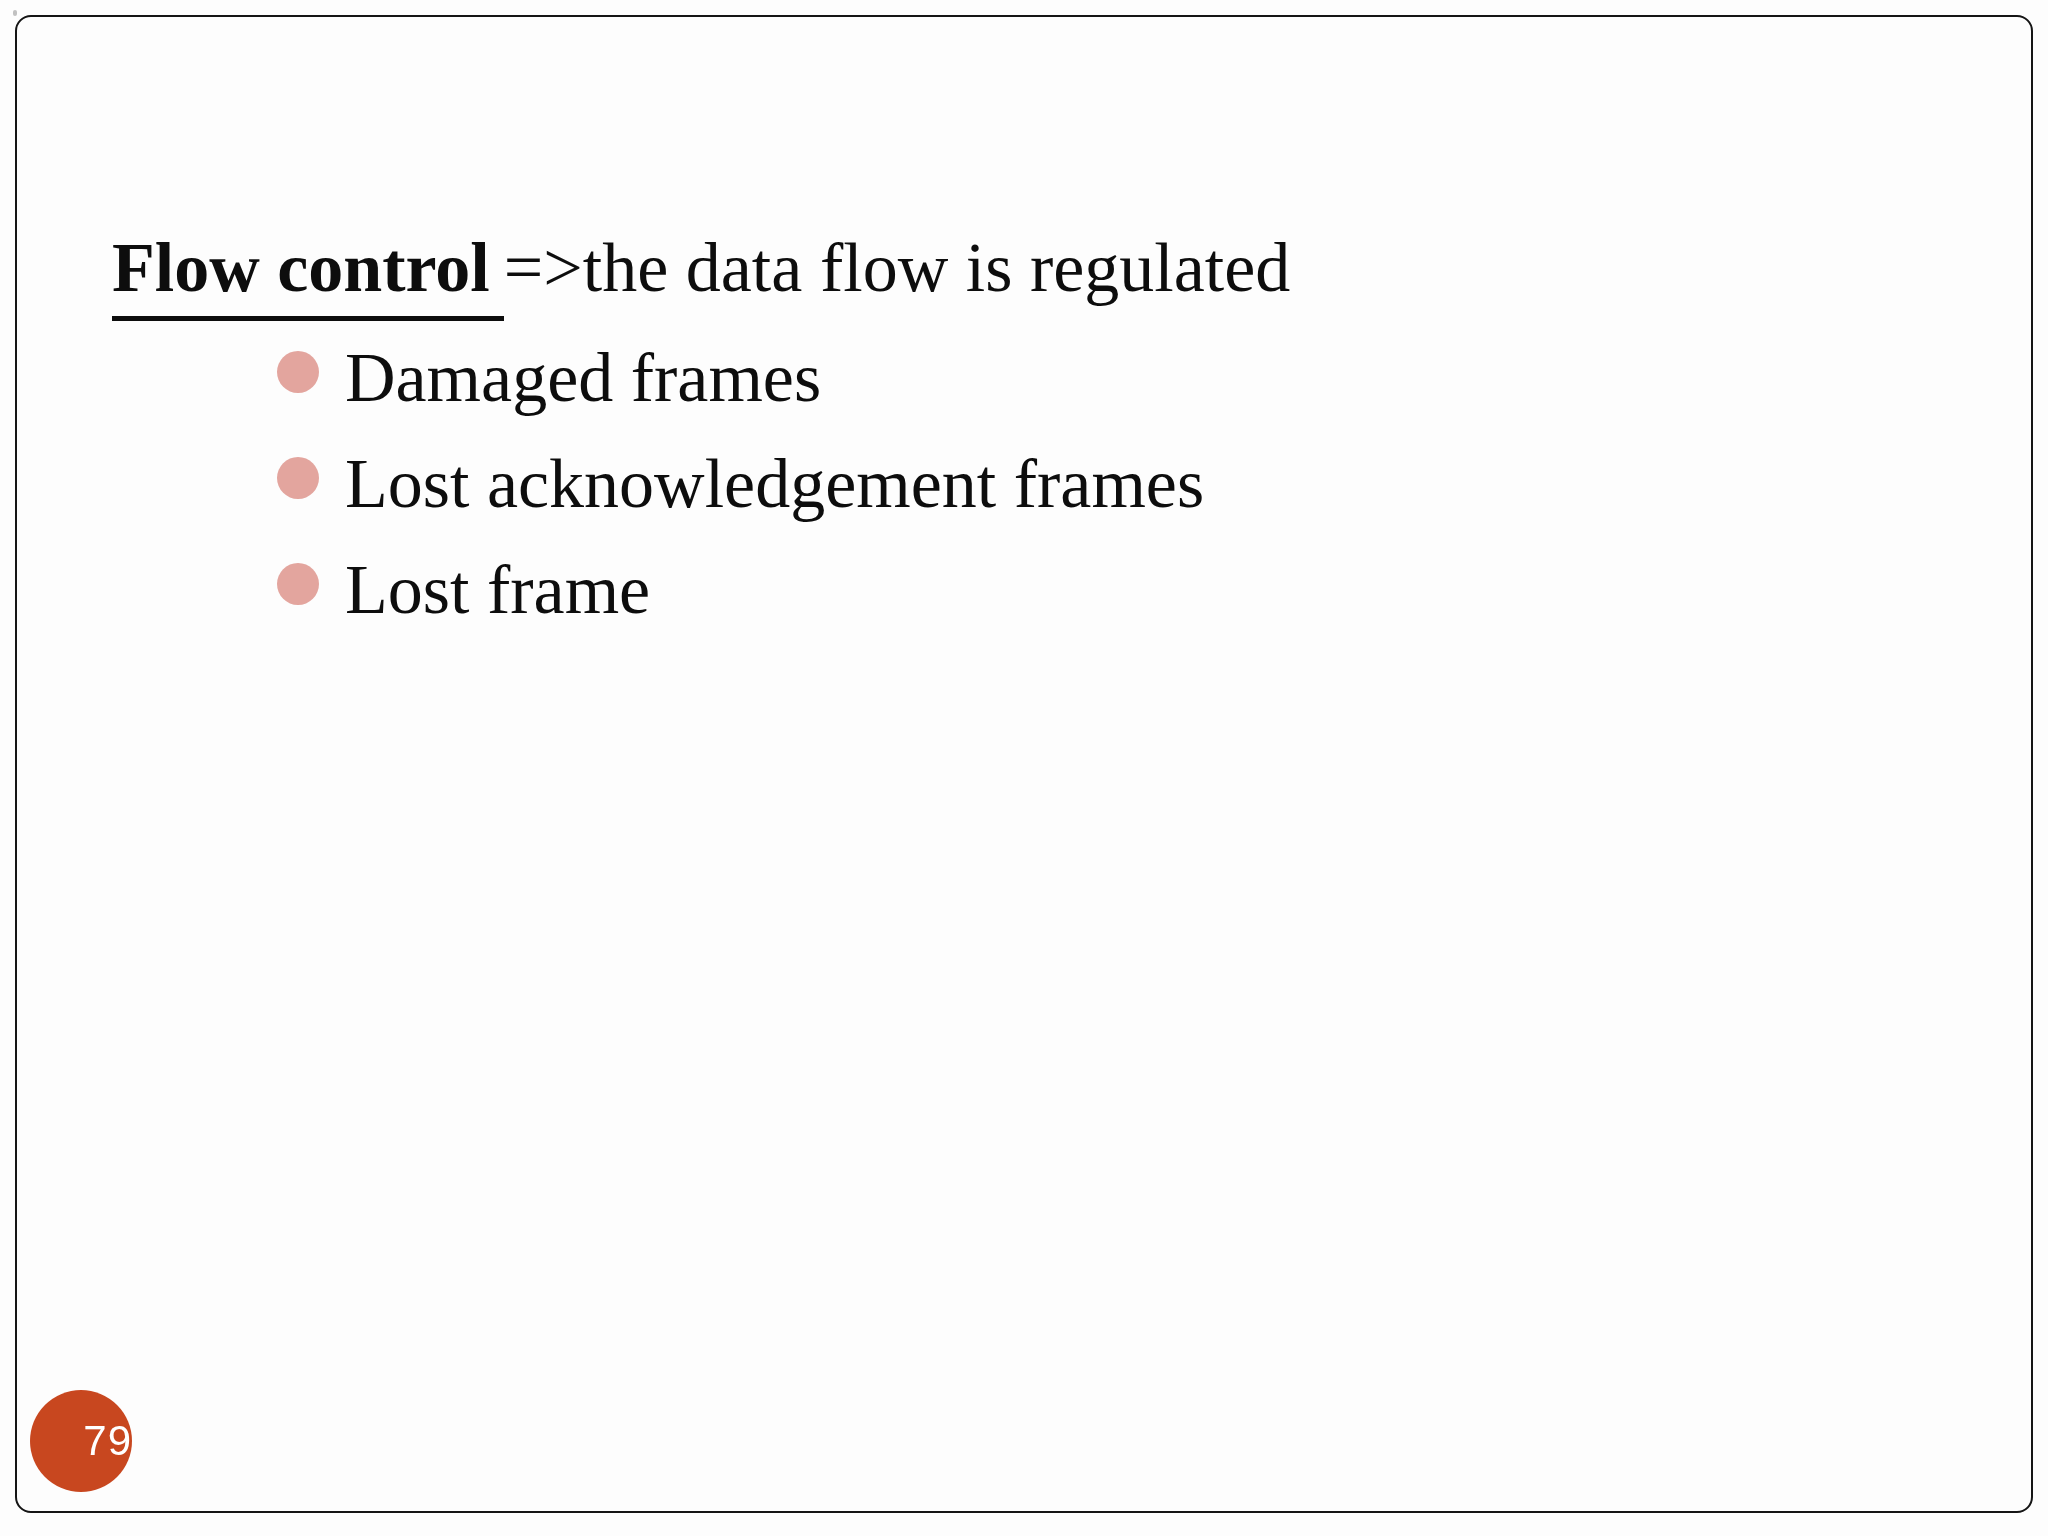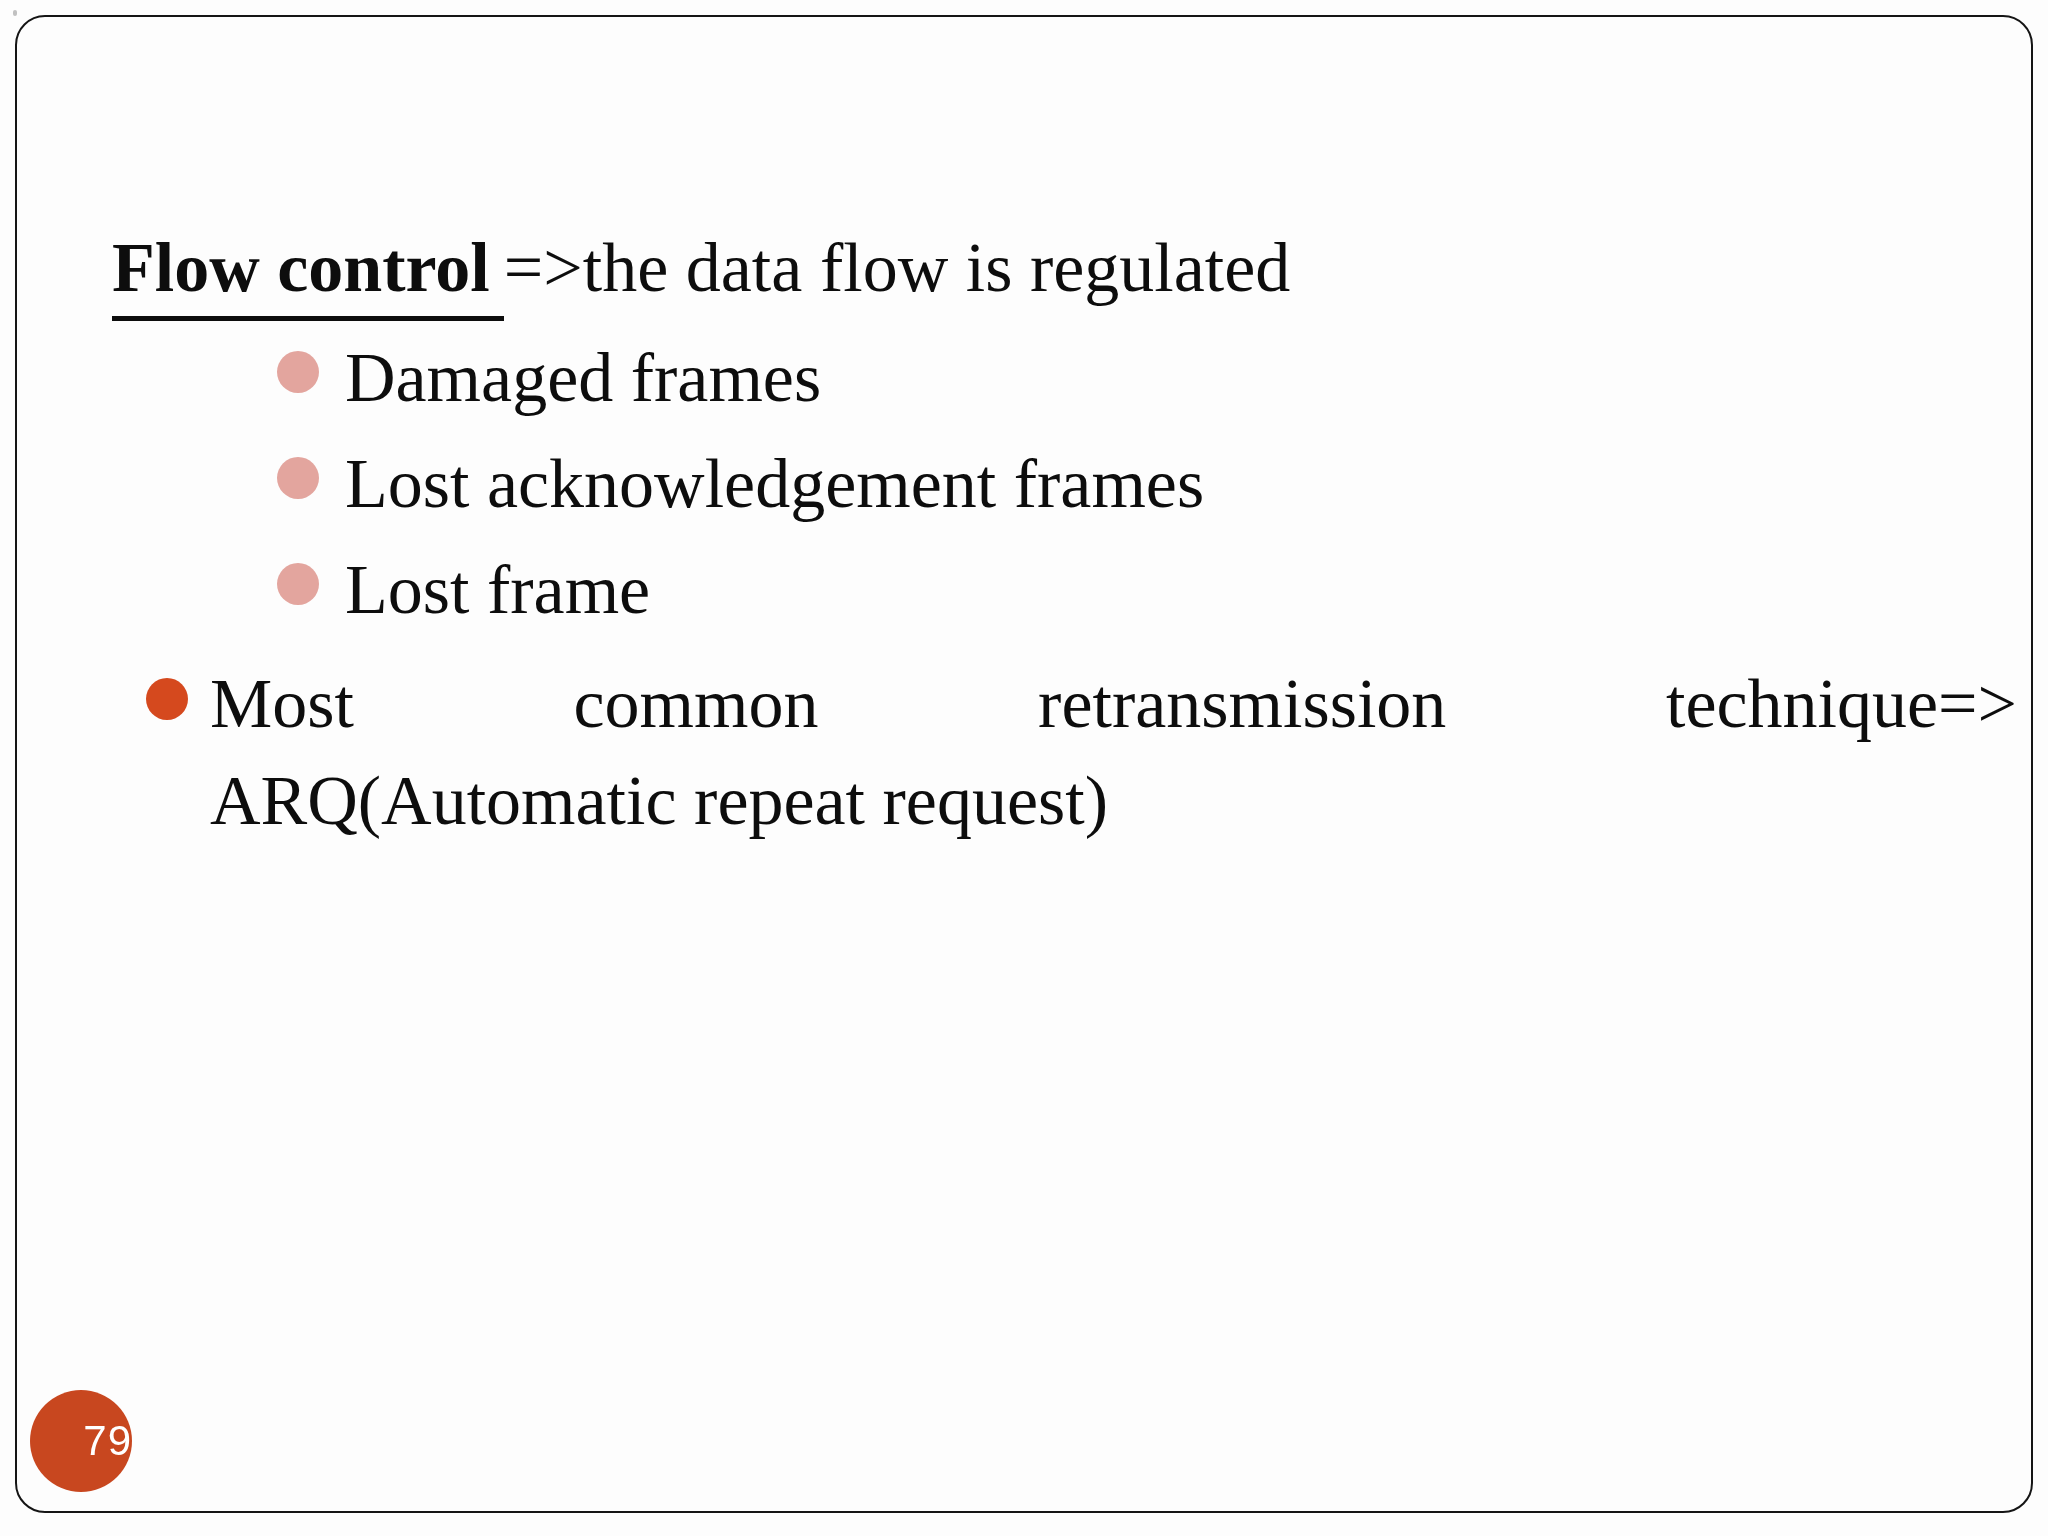--- a/index.html
+++ b/index.html
@@ -16,21 +16,21 @@
     width: 2048px;
     height: 1536px;
   }
   .slide-frame {
     position: absolute;
     left: 15px;
     top: 15px;
     right: 15px;
     bottom: 23px;
     border: 2px solid var(--border, #151515);
-    border-radius: 30px;
+    border-radius: 16px;
     background: var(--background, #FDFDFD);
   }
   .speck {
     position: absolute;
     left: 13px;
     top: 10px;
     width: 4px;
     height: 6px;
     background: #9a9a9a;
     border-radius: 2px;
@@ -126,27 +126,20 @@
           </div>
         </div>
 
         <div class="li l2 mt-sub">
           <span class="dot"></span>
           <div class="li-text">
             <div class="line">Lost frame</div>
           </div>
         </div>
 
-        <div class="li l1 mt-big">
-          <span class="dot"></span>
-          <div class="li-text">
-            <div class="line just">Most common retransmission technique=&gt;</div>
-            <div class="line">ARQ(Automatic repeat request)</div>
-          </div>
-        </div>
 
       </div>
     </div>
   </div>
 
   <div class="page-badge">
     <span>79</span>
   </div>
 </div>
 

